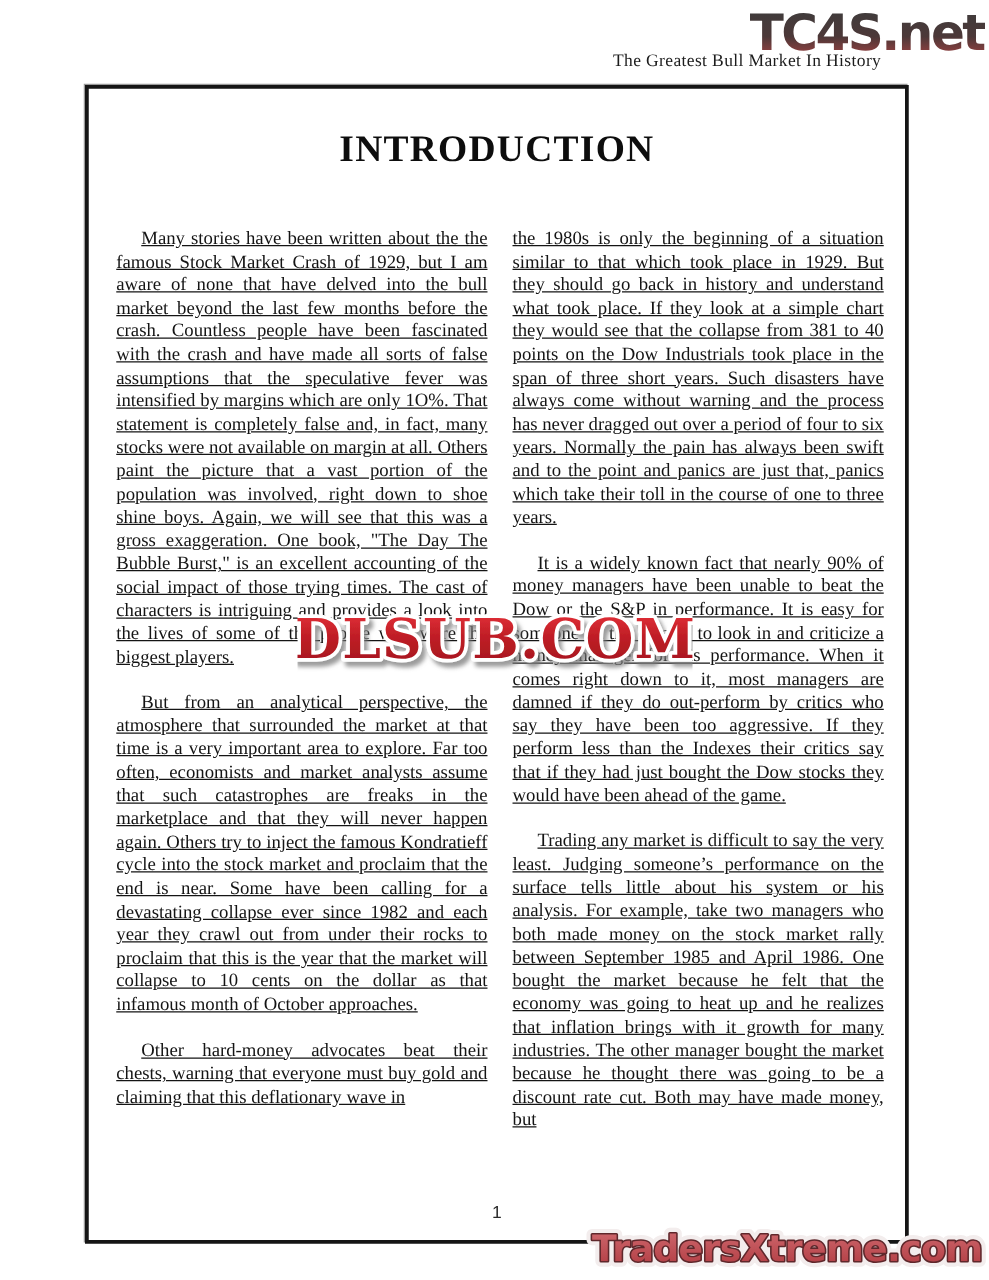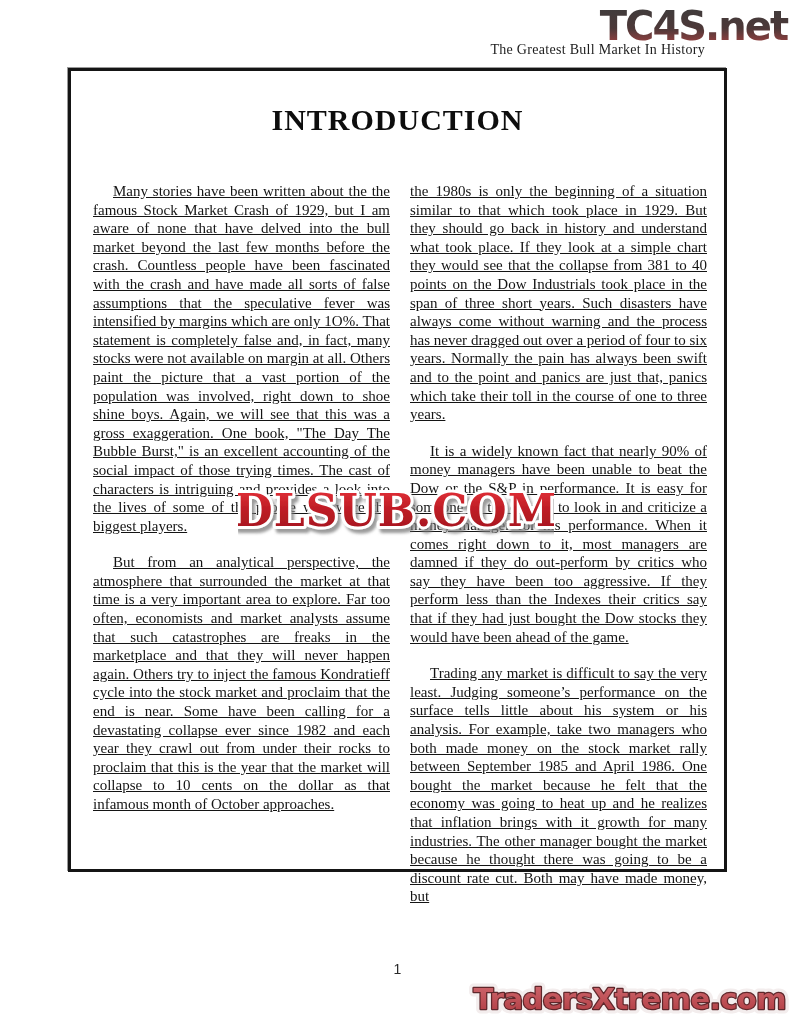--- a/index.html
+++ b/index.html
@@ -16,21 +16,21 @@
   .tagline {
     position: absolute; top: 42px; right: 86px;
     font-size: 14px; color: #1c1c1c;
     font-family: "Liberation Serif", serif;
     letter-spacing: 0.3px;
   }
 
   
   .page-frame {
     position: absolute; left: 68px; top: 68px;
-    width: 659px; height: 804px;
+    width: 659px; height: 927px;
     box-sizing: border-box;
     border: 3px solid #151515;
     box-shadow: -1px -1px 0 #9a9a9a;
     background: #ffffff;
   }
   .page-title {
     text-align: center;
     font-family: "Liberation Serif", serif;
     font-weight: bold;
     font-size: 30px;
@@ -78,20 +78,21 @@
 </svg>
 
 <div class="tagline">The Greatest Bull Market In History</div>
 
 <div class="page-frame">
   <div class="page-title">INTRODUCTION</div>
   <div class="columns">
     <div class="col">
         <p class="para indent">Many stories have been written about the the famous Stock Market Crash of 1929, but I am aware of none that have delved into the bull market beyond the last few months before the crash. Countless people have been fascinated with the crash and have made all sorts of false assumptions that the speculative fever was intensified by margins which are only 1O%. That statement is completely false and, in fact, many stocks were not available on margin at all. Others paint the picture that a vast portion of the population was involved, right down to shoe shine boys. Again, we will see that this was a gross exaggeration.  One book, "The Day The Bubble Burst," is an excellent accounting of the social impact of those trying times. The cast of characters is intriguing and provides a look into the lives of some of the people who were the biggest players.</p>
         <p class="para indent">But from an analytical perspective, the atmosphere that surrounded the market at that time is a very important area to explore. Far too often, economists and market analysts assume that such catastrophes are freaks in the marketplace and that they will never happen again. Others try to inject the famous Kondratieff cycle into the stock market and proclaim that the end is near. Some have been calling for a devastating collapse ever since 1982 and each year they crawl out from under their rocks to proclaim that this is the year that the market will collapse to 10 cents on the dollar as that infamous month of October approaches.</p>
+        <p class="para indent">Other hard-money advocates beat their chests, warning that everyone must buy gold and claiming that this deflationary wave in</p>
       </div>
     <div class="col">
         <p class="para">the 1980s is only the beginning of a situation similar to that which took place in 1929. But they should go back in history and understand what took place. If they look at a simple chart they would see that the collapse from 381 to 40 points on the Dow Industrials took place in the span of three short years. Such disasters have always come without warning and the process has never dragged out over a period of four to six years. Normally the pain has always been swift and to the point and panics are just that, panics which take their toll in the course of one to three years.</p>
         <p class="para indent">It is a widely known fact that nearly 90% of money managers have been unable to beat the Dow or the S&amp;P in performance. It is easy for someone on the outside to look in and criticize a money manager for his performance. When it comes right down to it, most managers are damned if they do out-perform by critics who say they have been too aggressive. If they perform less than the Indexes their critics say that if they had just bought the Dow stocks they would have been ahead of the game.</p>
         <p class="para indent">Trading any market is difficult to say the very least. Judging someone’s performance on the surface tells little about his system or his analysis. For example, take two managers who both made money on the stock market rally between September 1985 and April 1986. One bought the market because he felt that the economy was going to heat up and he realizes that inflation brings with it growth for many industries. The other manager bought the market because he thought there was going to be a discount rate cut. Both may have made money, but</p>
       </div>
   </div>
 </div>
 
 <svg class="watermark-svg" width="316" height="72" viewBox="0 0 316 72">

